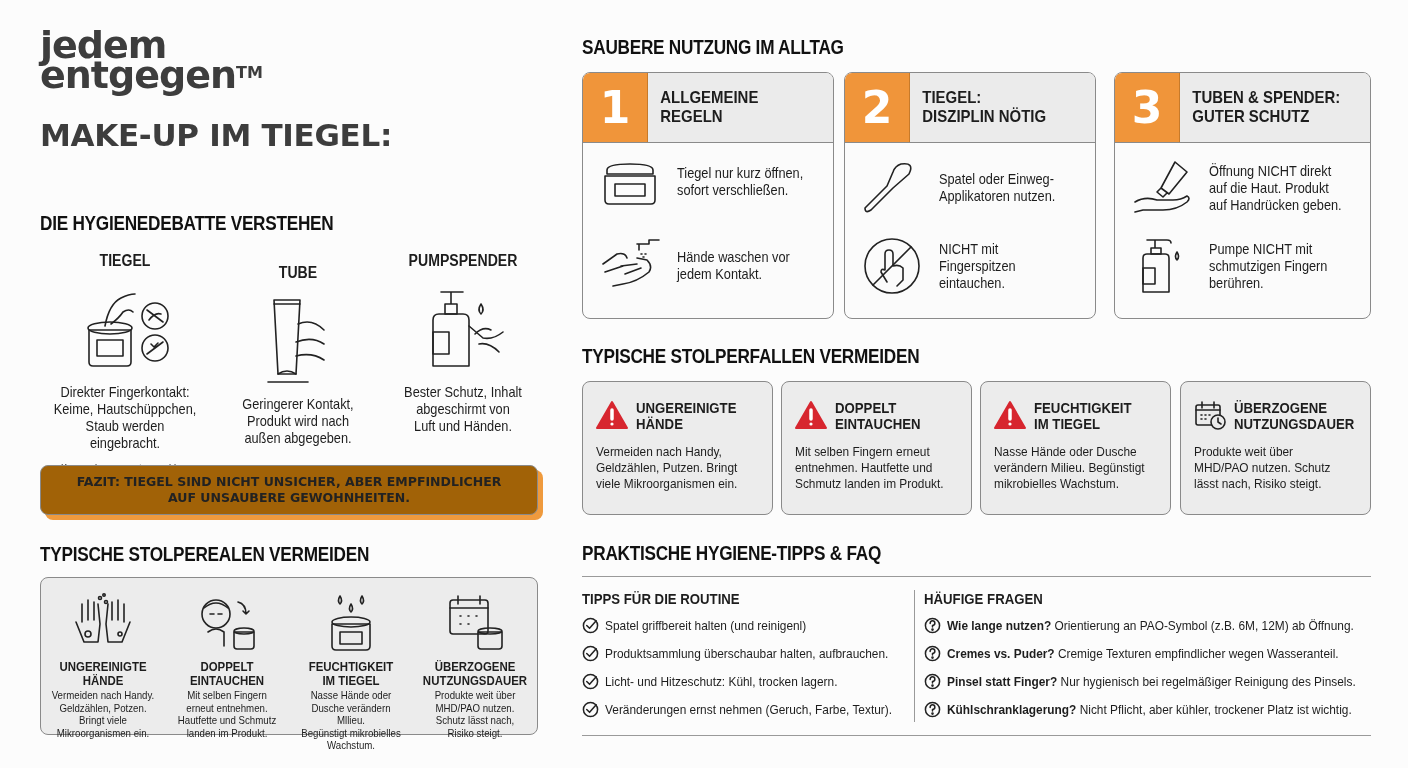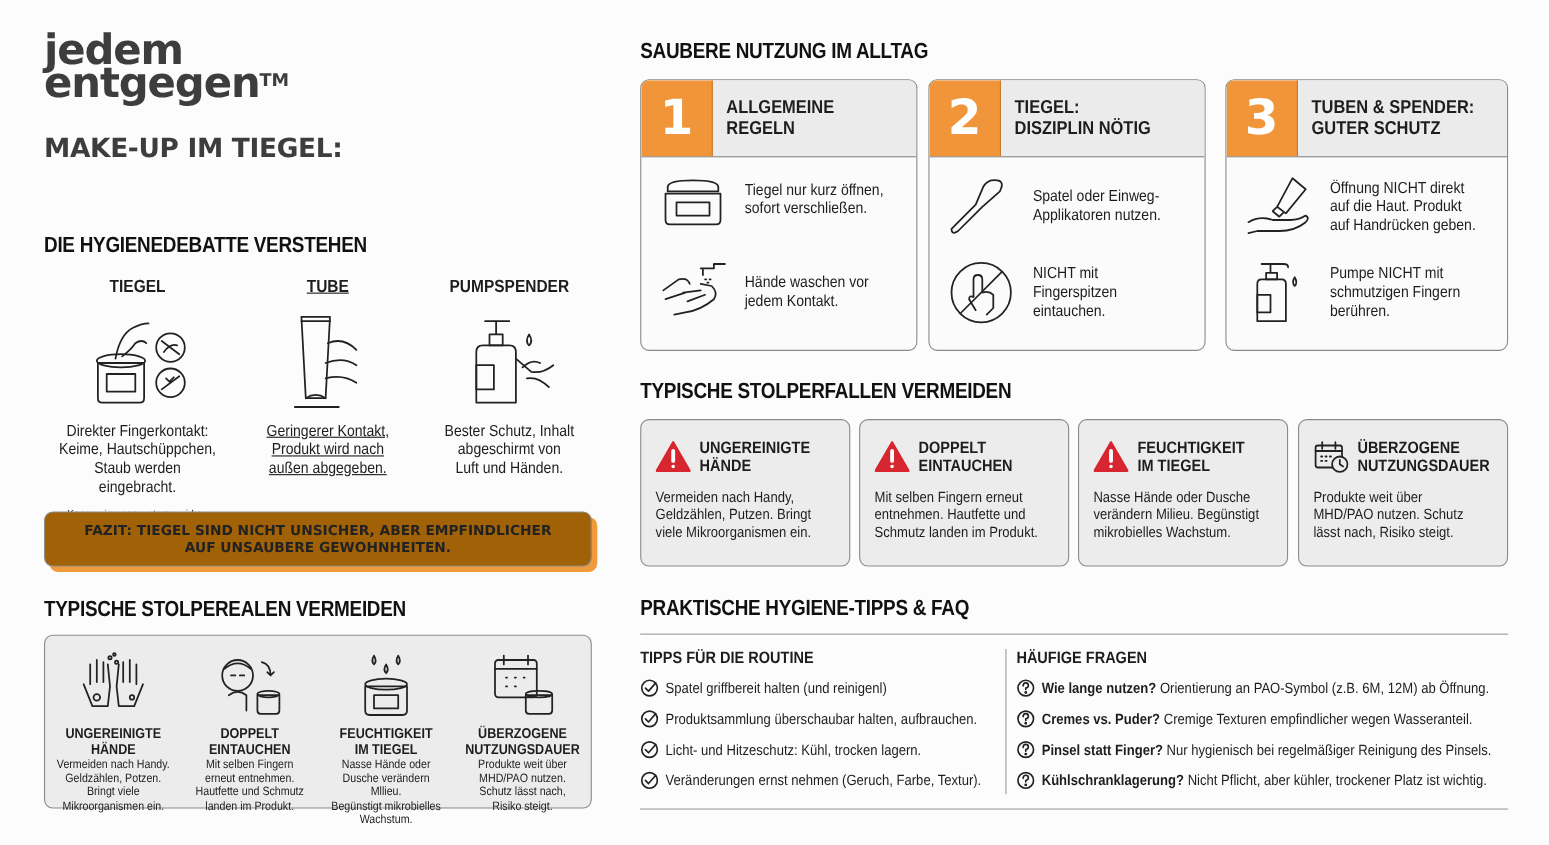--- a/index.html
+++ b/index.html
@@ -5,21 +5,21 @@
   * { box-sizing: border-box; margin: 0; padding: 0; }
   html, body { width: 1408px; height: 768px; background: #fcfcfc; overflow: hidden; }
   body { position: relative; font-family: "Liberation Sans", sans-serif; color: #1d1d1d; }
   .abs { position: absolute; }
   svg { display: block; }
   svg * { fill: none; stroke: #222; stroke-width: 1.6; stroke-linecap: round; stroke-linejoin: round; }
 
   
   .logo { left: 40px; top: 30px; font-family: "DejaVu Sans", sans-serif; font-weight: bold; color: #3d3d3d; font-size: 38px; line-height: 30px; letter-spacing: -1px; }
   .logo .tm { font-size: 16px; vertical-align: top; letter-spacing: 0; position: relative; top: -2px; }
-  .main-title { left: 40px; top: 118px; font-family: "DejaVu Sans", sans-serif; font-weight: bold; font-size: 24px; line-height: 34px; color: #3d3d3d; letter-spacing: -0.3px; }
+  .main-title { left: 40px; top: 118px; font-family: "DejaVu Sans", sans-serif; font-weight: bold; font-size: 31px; line-height: 34px; color: #3d3d3d; letter-spacing: -0.3px; }
   .h2 { font-weight: bold; font-size: 20px; color: #111; letter-spacing: -0.3px; transform: scaleX(0.86); transform-origin: left center; white-space: nowrap; }
 
   .debate-col { width: 170px; text-align: center; }
   .debate-col .colt { font-weight: bold; font-size: 16px; transform: scaleX(0.88); white-space: nowrap; }
   .debate-col .icon { margin: 8px auto 0; width: 100px; height: 100px; }
   .debate-col .desc { font-size: 14.5px; line-height: 17px; margin-top: 6px; transform: scaleX(0.88); white-space: pre-line; }
   .debate-col .note { font-size: 10.5px; line-height: 13px; margin-top: 10px; transform: scaleX(0.88); white-space: pre-line; }
 
   .fazit { left: 40px; top: 465px; width: 498px; height: 50px; background: #a16207; border: 1px solid #8a8a8a; border-radius: 8px; box-shadow: 5px 5px 0 #ef9a3d; display: flex; align-items: center; justify-content: center; text-align: center; }
   .fazit span { font-family: "DejaVu Sans", sans-serif; font-weight: bold; font-size: 12.5px; line-height: 16px; color: #222; white-space: pre-line; }
@@ -80,21 +80,21 @@
         <path d="M72 76 l16 -12 M76 66 l3 3 l4 -4"></path>
     </svg>
   </div>
   <div class="desc">Direkter Fingerkontakt:
 Keime, Hautschüppchen,
 Staub werden eingebracht.</div>
   <div class="note">Konservierungssysteme wirken
 entgegen, aber Belastung ist höher.</div>
 </div>
 
-<div class="abs debate-col" style="left:213px; top:252px;text-decoration:underline;">
+<div class="abs debate-col" style="left:213px; top:264px;">
   <div class="colt">TUBE</div>
   <div class="icon">
     <svg viewBox="0 0 100 100" width="100" height="100">
       <path d="M26 10 h26 l-4 74 h-18 z"></path>
       <path d="M26 14 h26"></path>
       <path d="M30 84 q9 -6 18 0"></path>
       <path d="M20 92 h40"></path>
       <path d="M50 34 q14 -6 26 6 M48 52 q16 -6 28 2 M48 66 q16 -4 28 4"></path>
     </svg>
   </div>

